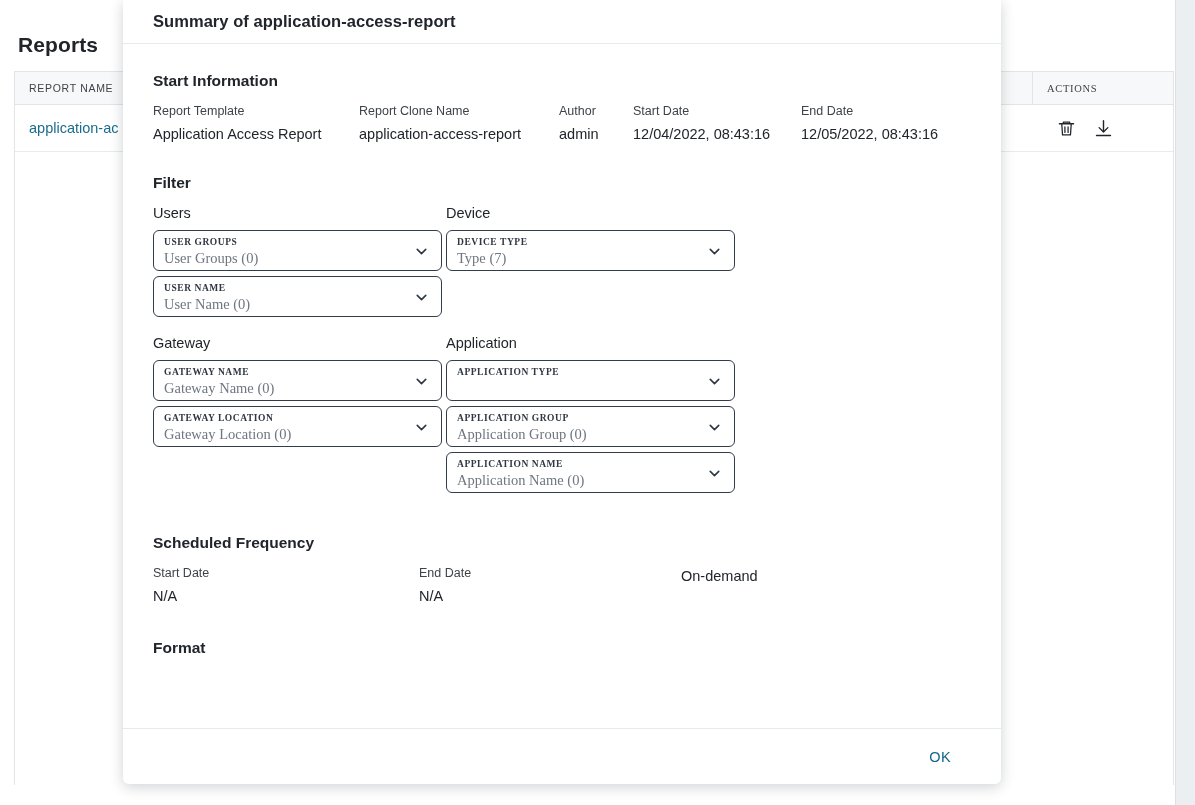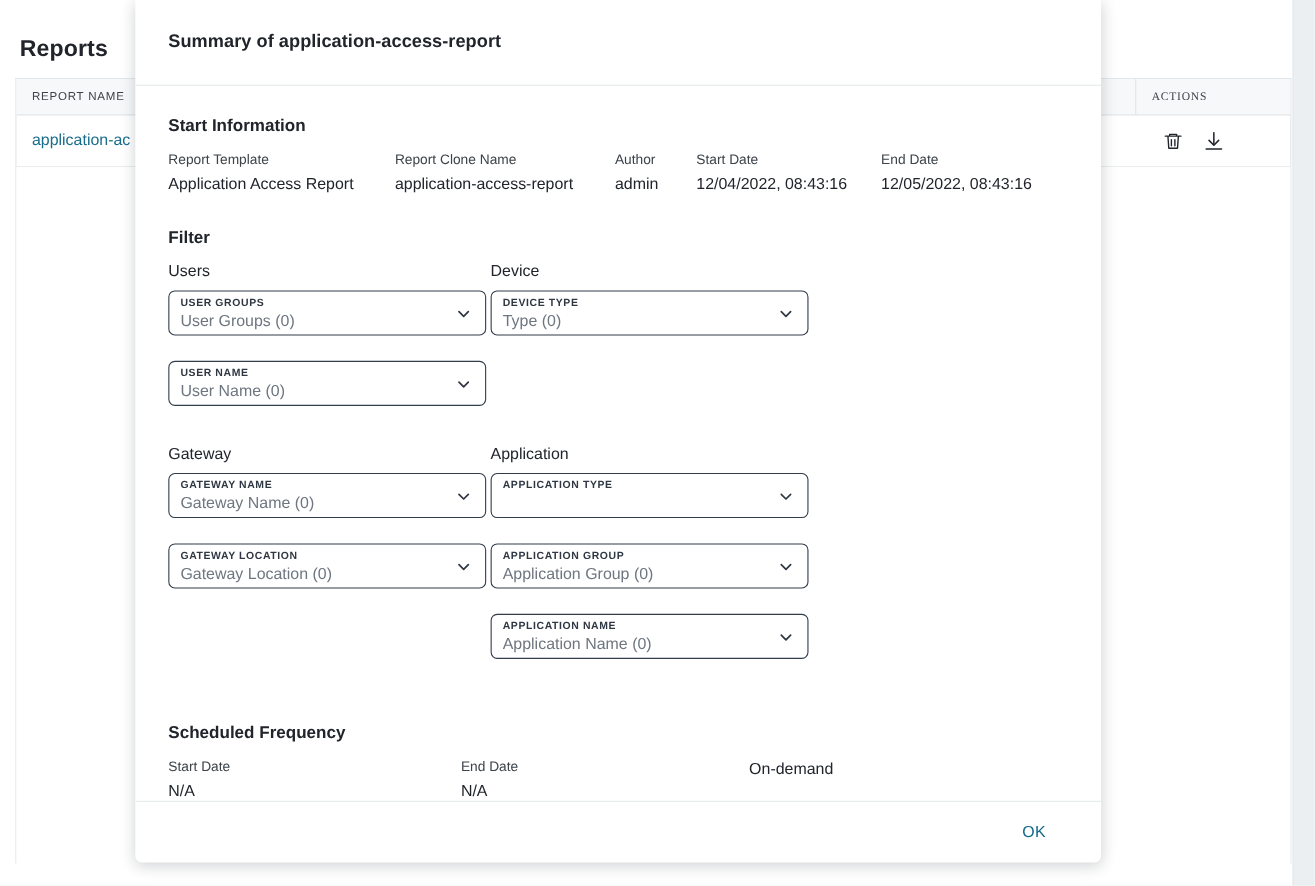--- a/index.html
+++ b/index.html
@@ -92,21 +92,21 @@
     left: 123px; top: 0px;
     width: 878px; height: 784px;
     background: #ffffff;
     border-radius: 0 0 6px 6px;
     box-shadow: 0 3px 14px rgba(20,30,40,.20);
     display: flex;
     flex-direction: column;
     overflow: hidden;
   }
   .modal-header {
-    height: 78px;
+    height: 44px;
     flex: none;
     display: flex;
     align-items: center;
     padding: 0 30px;
     border-bottom: 1px solid #e7eaec;
   }
   .modal-title {
     font-size: 16.5px;
     font-weight: bold;
     color: #21252b;
@@ -171,22 +171,23 @@
   .filter-grid { display: flex; gap: 4px; }
   .filter-col { width: 289px; }
 
   .select-field {
     position: relative;
     height: 41px;
     border: 1px solid #333c4a;
     border-radius: 6px;
     background: #fff;
     padding: 5px 34px 0 10px;
-    margin-bottom: 23px;
+    margin-bottom: 5px;
     cursor: pointer;
+    font-family: Liberation Serif, serif;
   }
   .select-label {
     font-size: 9.5px;
     font-weight: bold;
     letter-spacing: .55px;
     color: #2f3742;
     line-height: 12px;
     display: block;
   }
   .select-value {
@@ -315,21 +316,21 @@
           </span>
         </div>
 
       </div>
 
       <div class="filter-col">
         <div class="sub-title">Device</div>
 
         <div class="select-field">
           <span class="select-label">DEVICE TYPE</span>
-          <span class="select-value">Type (0)</span>
+          <span class="select-value">Type (7)</span>
           <span class="chevron">
             <svg width="17" height="17" viewBox="0 0 24 24" fill="none" stroke="currentColor" stroke-width="2.2" stroke-linecap="round" stroke-linejoin="round">
                 <path d="M6 9l6 6 6-6"></path>
               </svg>
           </span>
         </div>
       </div>
     </div>
 
     <div class="filter-grid" style="margin-top:11px">

